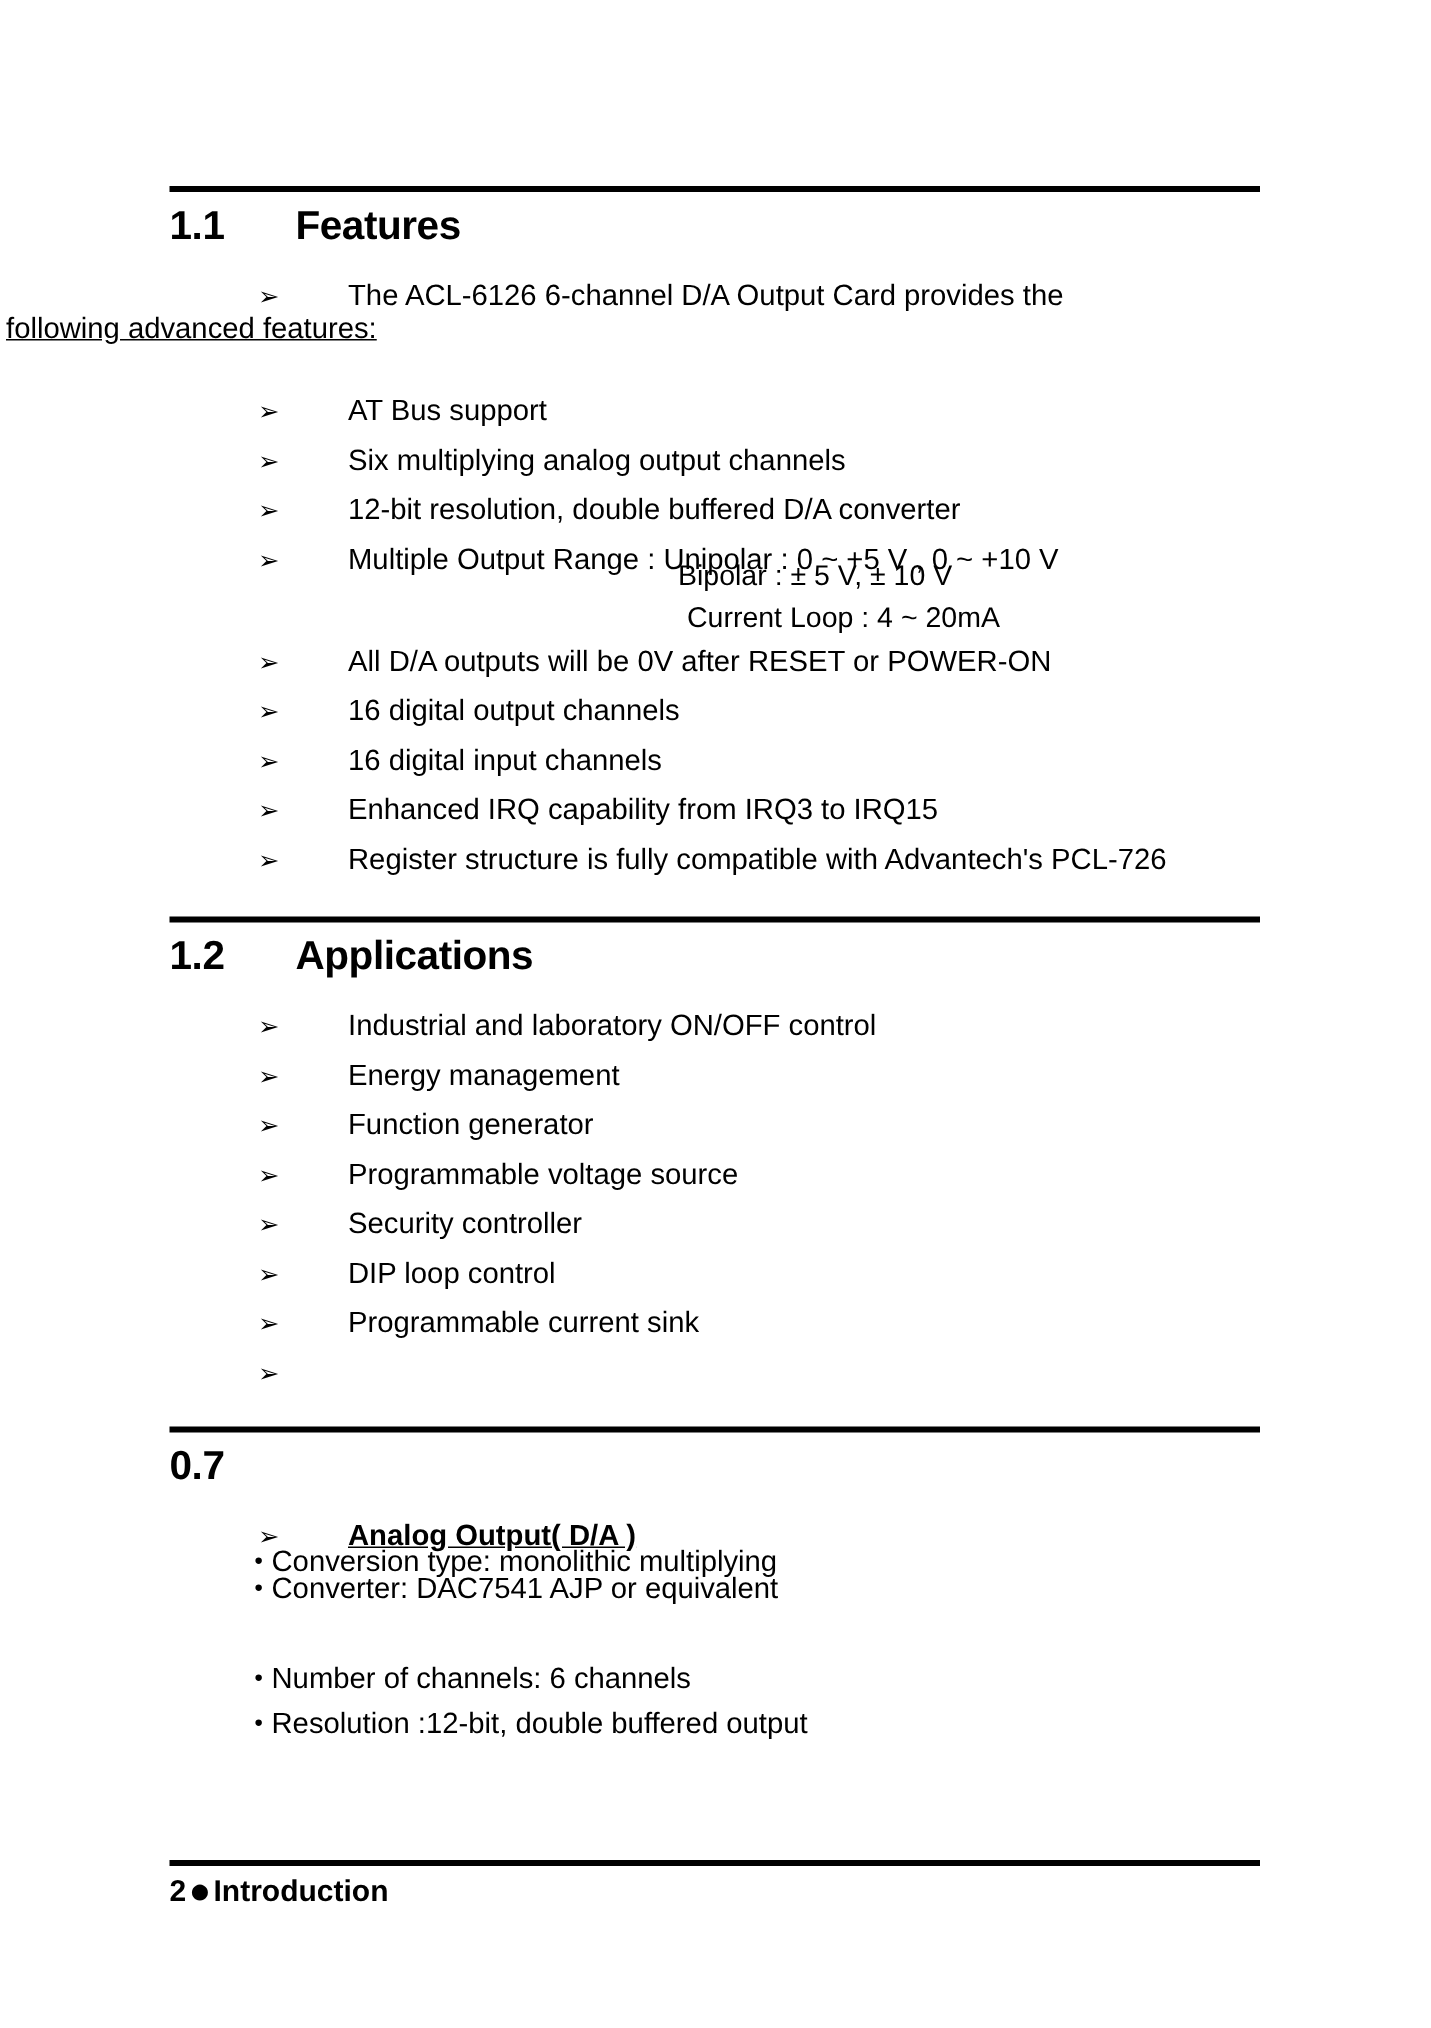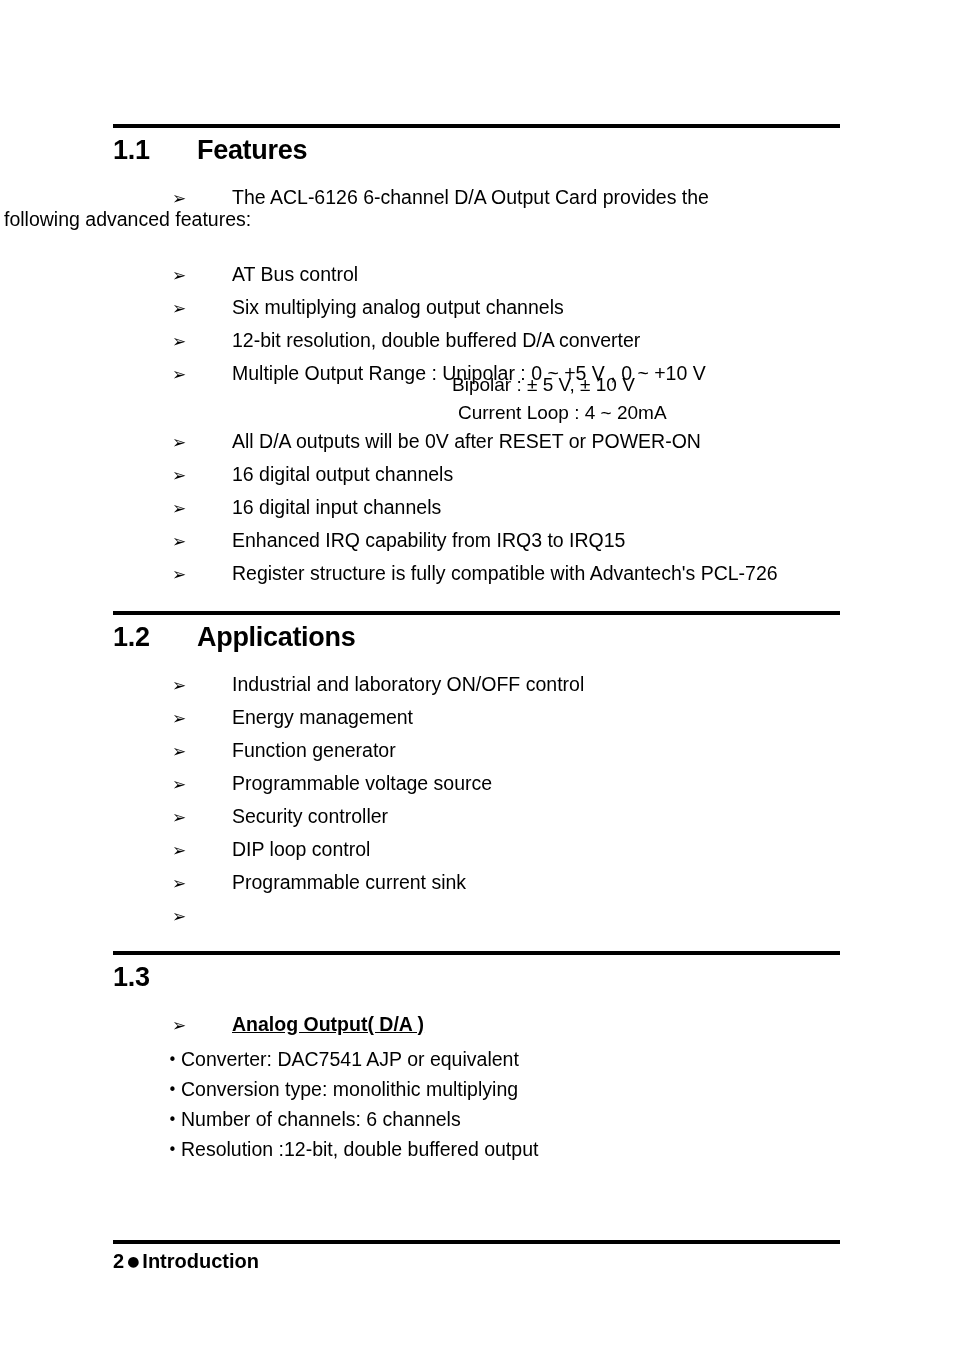--- a/index.html
+++ b/index.html
@@ -81,20 +81,21 @@
   }
   .li .body.justify {
     text-align: justify;
     text-align-last: justify;
   }
   .li .body .cont {
     display: block;
     text-align: center;
     text-align-last: left;
     padding-left: 4px;
+    text-decoration: underline;
   }
   .li.bold .body {
     font-weight: bold;
     text-decoration: underline;
   }
 
   
   .subline {
     position: absolute;
     font-size: 19px;
@@ -145,21 +146,21 @@
     <span class="ttl">Features</span>
   </div>
 
   <div class="list" style="top:186px">
     <div class="li" style="margin-bottom:11px">
       <span class="marker">➢</span>
       <span class="body justify"><span>The ACL-6126 6-channel D/A Output Card provides the</span><span class="cont">following advanced features:</span></span>
     </div>
     <div class="li" style="margin-bottom:11px">
       <span class="marker">➢</span>
-      <span class="body">AT Bus control</span>
+      <span class="body">AT Bus support</span>
     </div>
     <div class="li" style="margin-bottom:11px">
       <span class="marker">➢</span>
       <span class="body">Six multiplying analog output channels</span>
     </div>
     <div class="li" style="margin-bottom:11px">
       <span class="marker">➢</span>
       <span class="body">12-bit resolution, double buffered D/A converter</span>
     </div>
     <div class="li" style="margin-bottom:11px">
@@ -231,34 +232,34 @@
       <span class="body">Programmable current sink</span>
     </div>
     <div class="li">
       <span class="marker">➢</span>
     </div>
   </div>
 
   <div class="rule" style="top:951px"></div>
 
   <div class="heading" style="top:962px">
-    <span class="num">1.3</span>
+    <span class="num">0.7</span>
   </div>
 
   <div class="list" style="top:1013px">
     <div class="li bold">
       <span class="marker">➢</span>
       <span class="body">Analog Output( D/A )</span>
     </div>
   </div>
 
   <div class="spec" style="top:1048px">
     <span class="dot">•</span><span>Converter: DAC7541 AJP or equivalent</span>
   </div>
-  <div class="spec" style="top:1078px">
+  <div class="spec" style="top:1030px">
     <span class="dot">•</span><span>Conversion type: monolithic multiplying</span>
   </div>
   <div class="spec" style="top:1108px">
     <span class="dot">•</span><span>Number of channels: 6 channels</span>
   </div>
   <div class="spec" style="top:1138px">
     <span class="dot">•</span><span>Resolution :12-bit, double buffered output</span>
   </div>
 
   <div class="rule-footer" style="top:1240px"></div>

